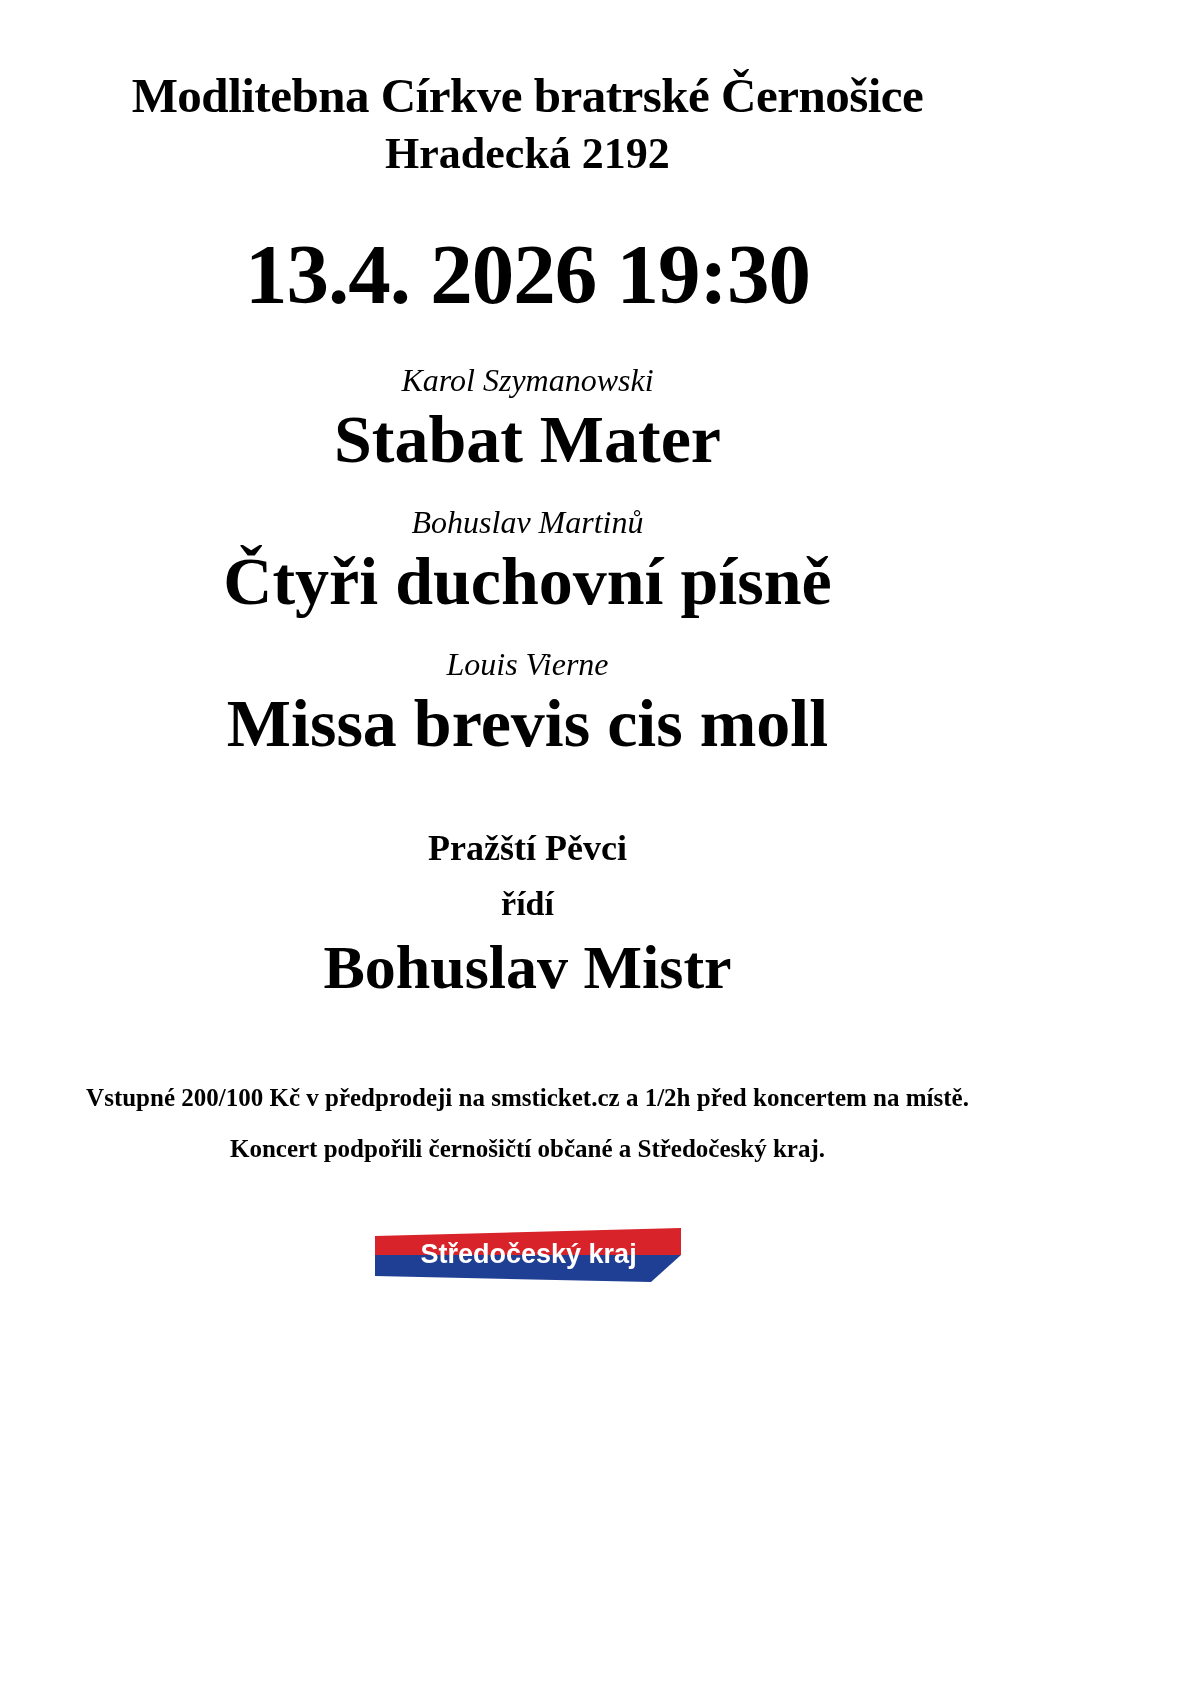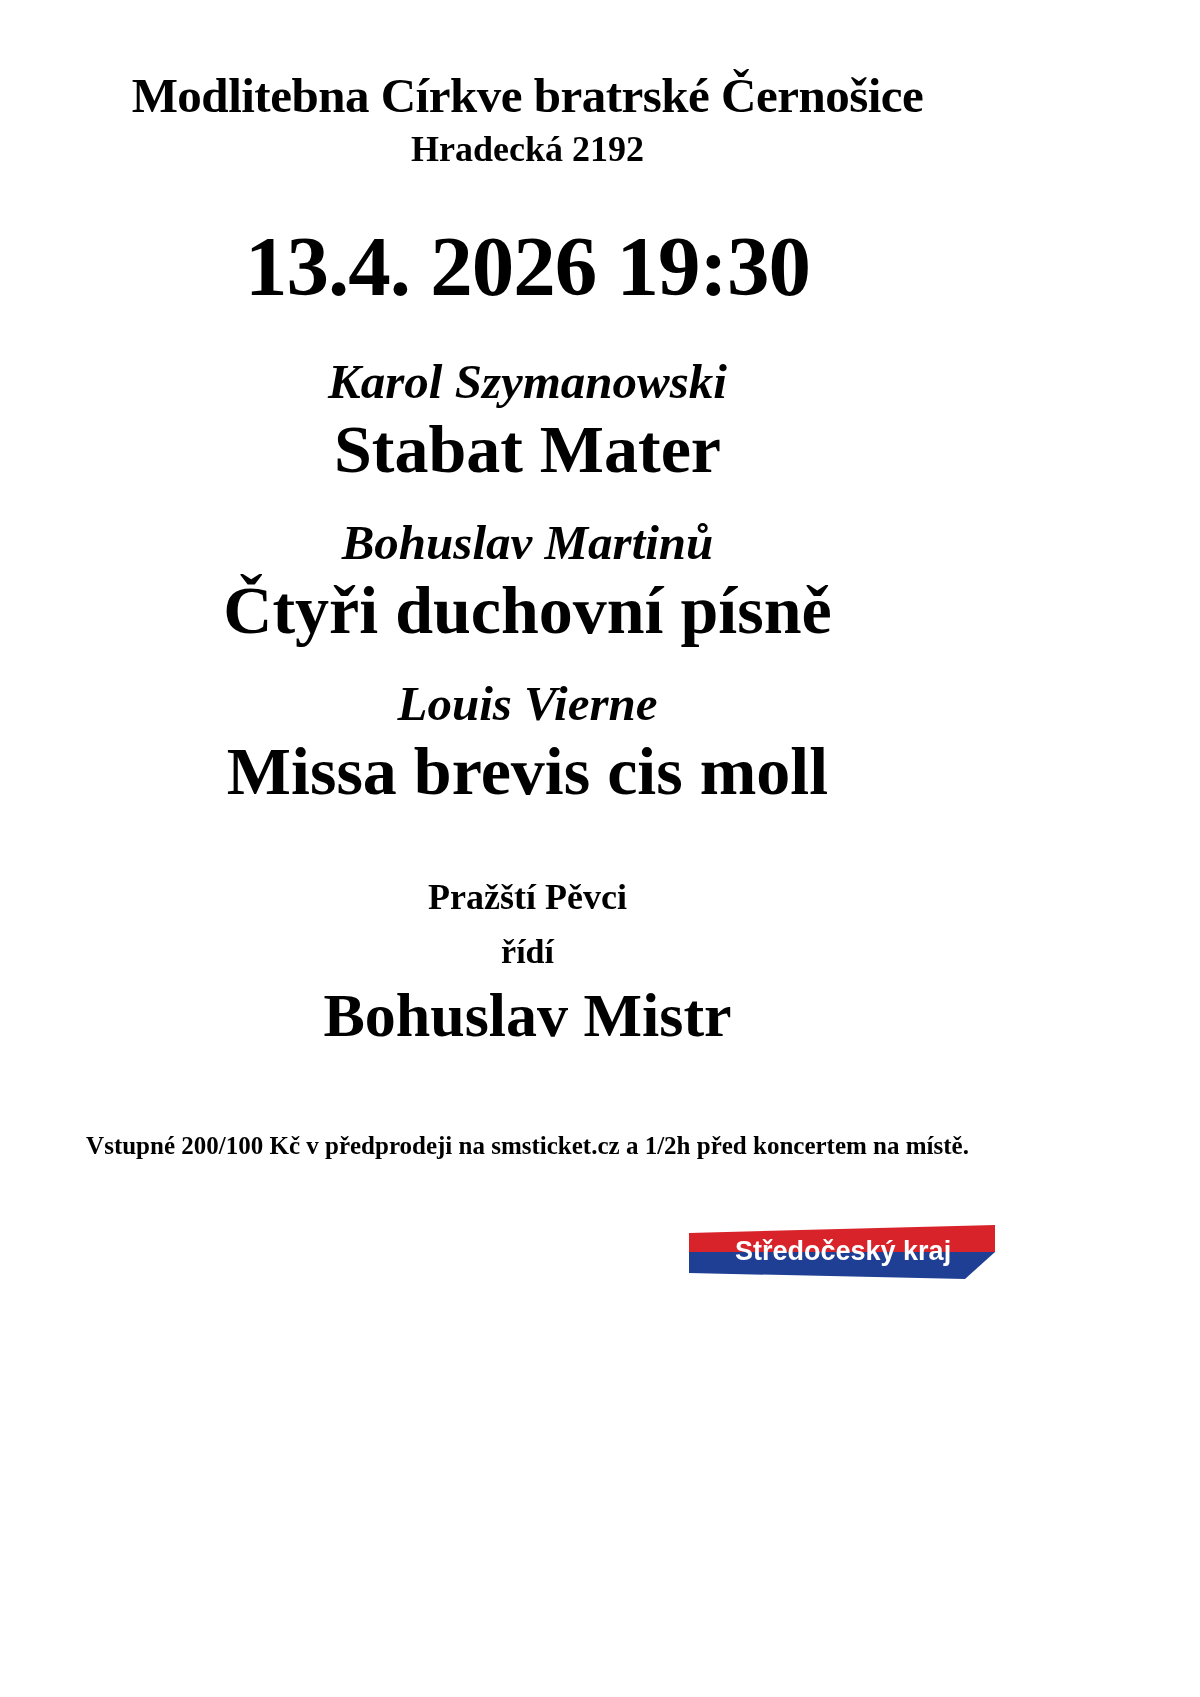--- a/index.html
+++ b/index.html
@@ -29,21 +29,21 @@
     font-family: "Liberation Serif", serif;
     font-weight: bold;
     font-size: 49px;
     line-height: 1.06;
     letter-spacing: -0.5px;
     margin: 0;
   }
   .venue-address {
     font-family: "Liberation Serif", serif;
     font-weight: bold;
-    font-size: 36px;
+    font-size: 44px;
     line-height: 1.1;
     margin: 8px 0 0 0;
   }
   .datetime {
     font-family: "Liberation Serif", serif;
     font-weight: bold;
     font-size: 85px;
     line-height: 1.0;
     margin: 54px 0 0 0;
     letter-spacing: -1px;
@@ -55,22 +55,22 @@
   }
   .piece {
     margin-bottom: 28px;
   }
   .piece:last-child {
     margin-bottom: 0;
   }
   .composer {
     font-family: "Liberation Serif", serif;
     font-style: italic;
-    font-weight: bold;
-    font-size: 49px;
+    font-weight: normal;
+    font-size: 32px;
     line-height: 1.12;
     margin: 0;
   }
   .work {
     font-family: "Liberation Serif", serif;
     font-weight: bold;
     font-size: 68px;
     line-height: 1.12;
     margin: 2px 0 0 0;
   }
@@ -112,21 +112,21 @@
     line-height: 1.35;
     margin: 0 0 18px 0;
   }
   .note-line:last-child {
     margin-bottom: 0;
   }
 
   .sponsor {
     margin-top: 62px;
     display: flex;
-    justify-content: flex-end;
+    justify-content: center;
     align-items: center;
     width: 100%;
   }
   .sponsor-logo {
     position: relative;
     width: 306px;
     height: 54px;
     display: block;
   }
   .sponsor-logo svg {
@@ -174,20 +174,21 @@
   </div>
 
   <div class="performers">
     <div class="ensemble">Pražští Pěvci</div>
     <div class="conductor-label">řídí</div>
     <div class="conductor-name">Bohuslav Mistr</div>
   </div>
 
   <div class="notes">
     <div class="note-line">Vstupné 200/100 Kč v předprodeji na smsticket.cz a 1/2h před koncertem na místě.</div>
+    <div class="note-line">Koncert podpořili černošičtí občané a Středočeský kraj.</div>
   </div>
 
   <div class="sponsor">
     <div class="sponsor-logo">
       <svg width="306" height="54" viewBox="0 0 306 54" xmlns="http://www.w3.org/2000/svg" aria-hidden="true">
         <polygon points="0,8 306,0 306,27 0,27" fill="#d8232a"></polygon>
         <polygon points="0,27 306,27 276,54 0,48" fill="#1f3f94"></polygon>
       </svg>
       <span class="sponsor-text">Středočeský kraj</span>
     </div>

